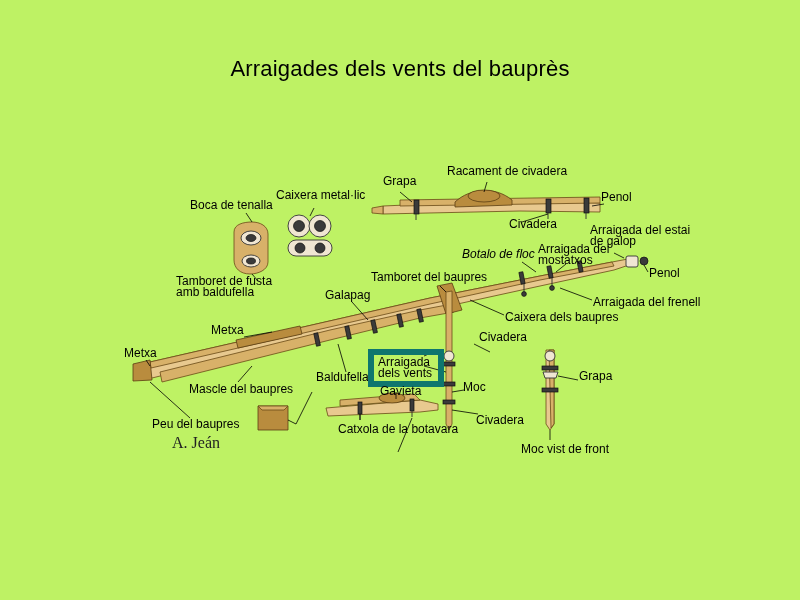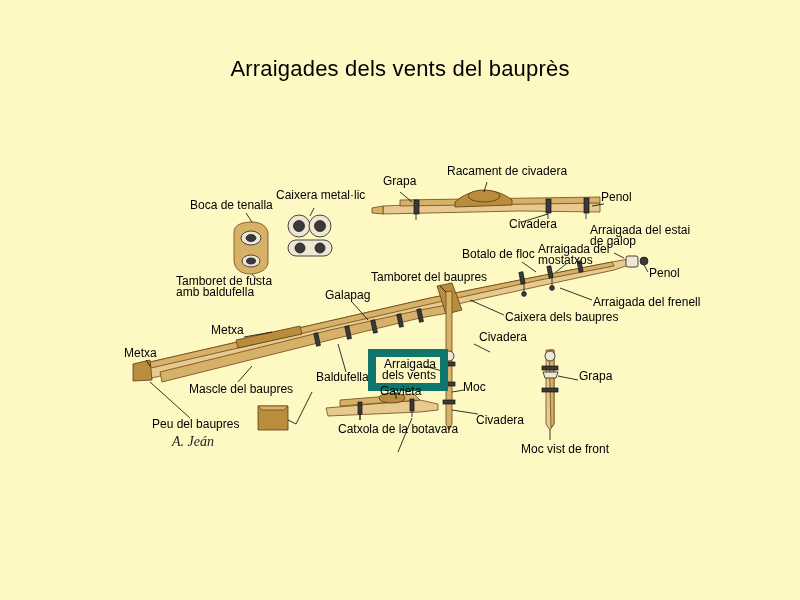--- a/index.html
+++ b/index.html
@@ -7,21 +7,21 @@
     padding: 0;
     background: #ffffff;
   }
   body {
     font-family: "Liberation Sans", sans-serif;
   }
   #page {
     position: relative;
     width: 800px;
     height: 600px;
-    background: #fef9c3;
+    background: #bef264;
     overflow: hidden;
   }
   #title {
     position: absolute;
     left: 0;
     top: 56px;
     width: 800px;
     text-align: center;
     font-size: 22px;
     color: #000000;
@@ -29,30 +29,29 @@
   }
   .lbl {
     position: absolute;
     font-size: 12px;
     color: #000000;
     line-height: 11px;
     white-space: pre-line;
   }
   .lbl.c { text-align: center; }
   .boxed {
-    border: 8px solid #0f766e;
+    border: 6px solid #0f766e;
     padding: 2px 4px;
-    text-align: right;
+    text-align: left;
     line-height: 11px;
   }
   .sig {
     position: absolute;
     font-family: "Liberation Serif", serif;
-    font-style: italic;
-    font-size: 14px;
+    font-size: 16px;
     color: #222;
   }
   svg.art {
     position: absolute;
     left: 0;
     top: 0;
     width: 800px;
     height: 600px;
   }
   .ldr { stroke: #000; stroke-width: 0.8; fill: none; }
@@ -240,21 +239,21 @@
   <div class="lbl" style="left:190px; top:200px;">Boca de tenalla</div>
   <div class="lbl" style="left:276px; top:190px;">Caixera metal·lic</div>
   <div class="lbl" style="left:176px; top:276px;">Tamboret de fusta
 amb baldufella</div>
 
   <div class="lbl" style="left:383px; top:176px;">Grapa</div>
   <div class="lbl" style="left:447px; top:166px;">Racament de civadera</div>
   <div class="lbl" style="left:601px; top:192px;">Penol</div>
   <div class="lbl" style="left:509px; top:219px;">Civadera</div>
 
-  <div class="lbl" style="left:462px; top:249px;">Botalo de floc</div>
+  <div class="lbl" style="left:462px; top:249px;font-style:italic;">Botalo de floc</div>
   <div class="lbl" style="left:538px; top:244px;">Arraigada del
 mostatxos</div>
   <div class="lbl" style="left:590px; top:225px;">Arraigada del estai
 de galop</div>
   <div class="lbl" style="left:649px; top:268px;">Penol</div>
   <div class="lbl" style="left:593px; top:297px;">Arraigada del frenell</div>
   <div class="lbl" style="left:505px; top:312px;">Caixera dels baupres</div>
 
   <div class="lbl" style="left:371px; top:272px;">Tamboret del baupres</div>
   <div class="lbl" style="left:325px; top:290px;">Galapag</div>

